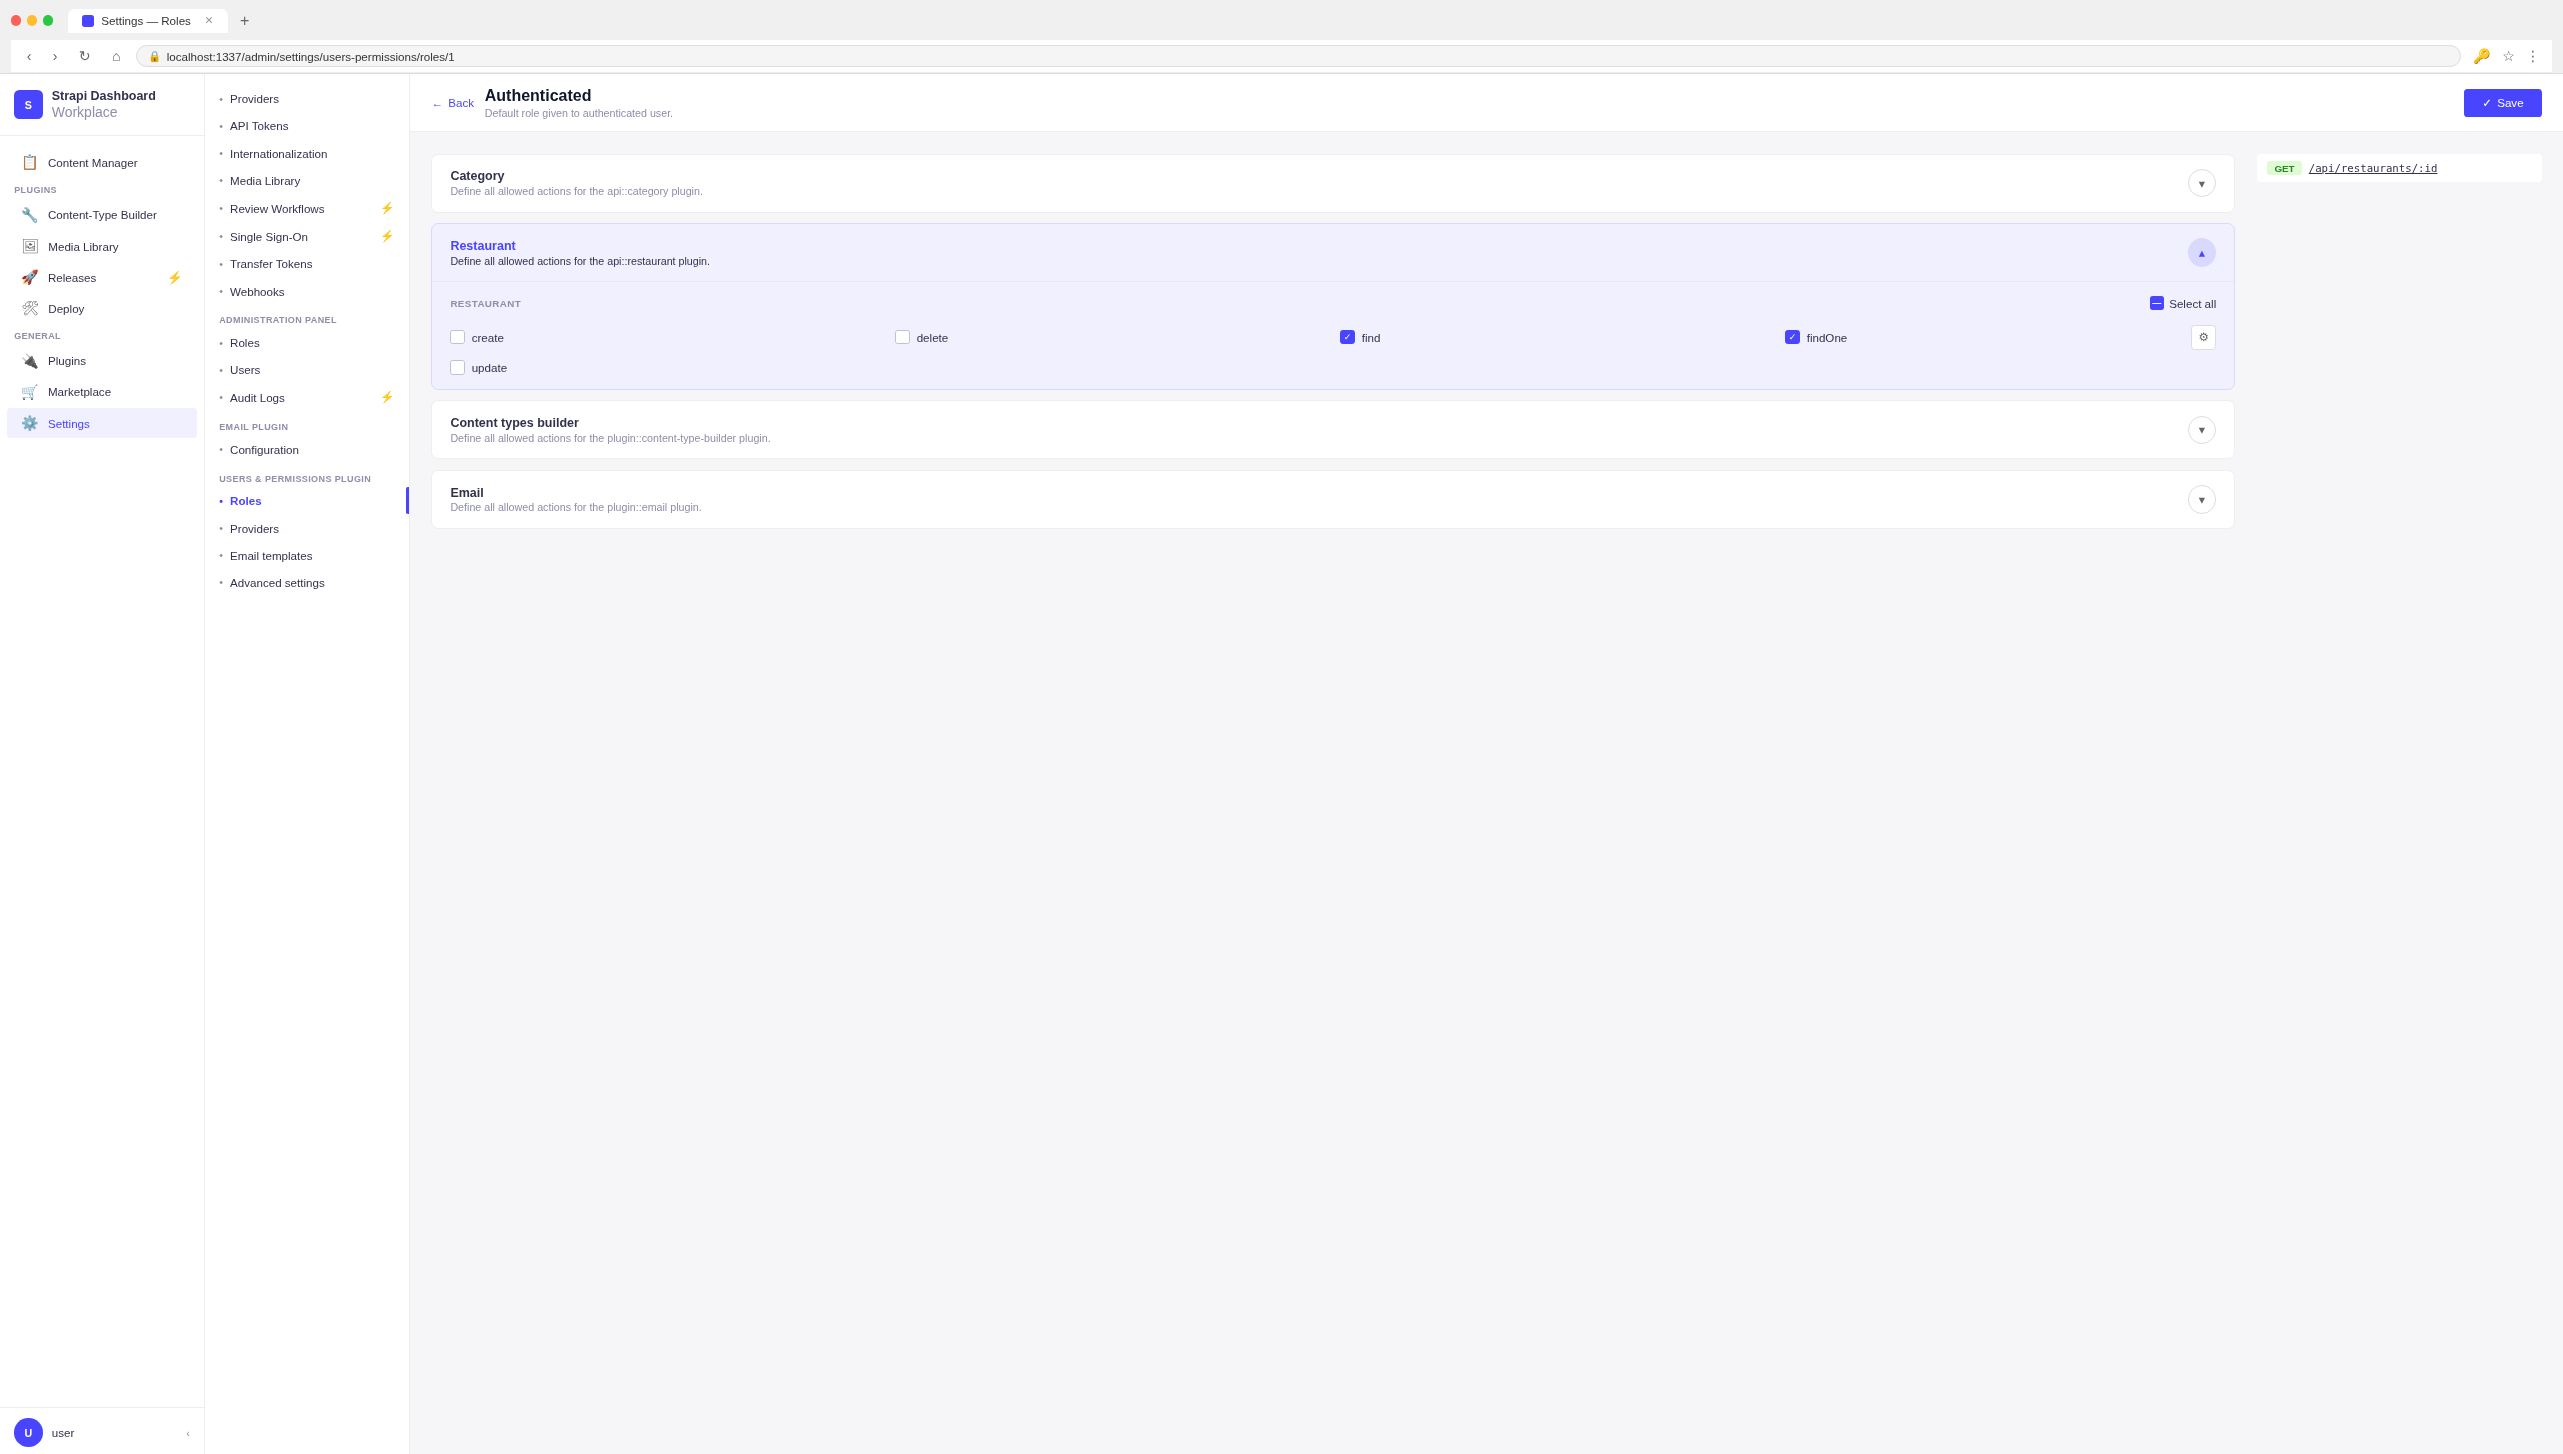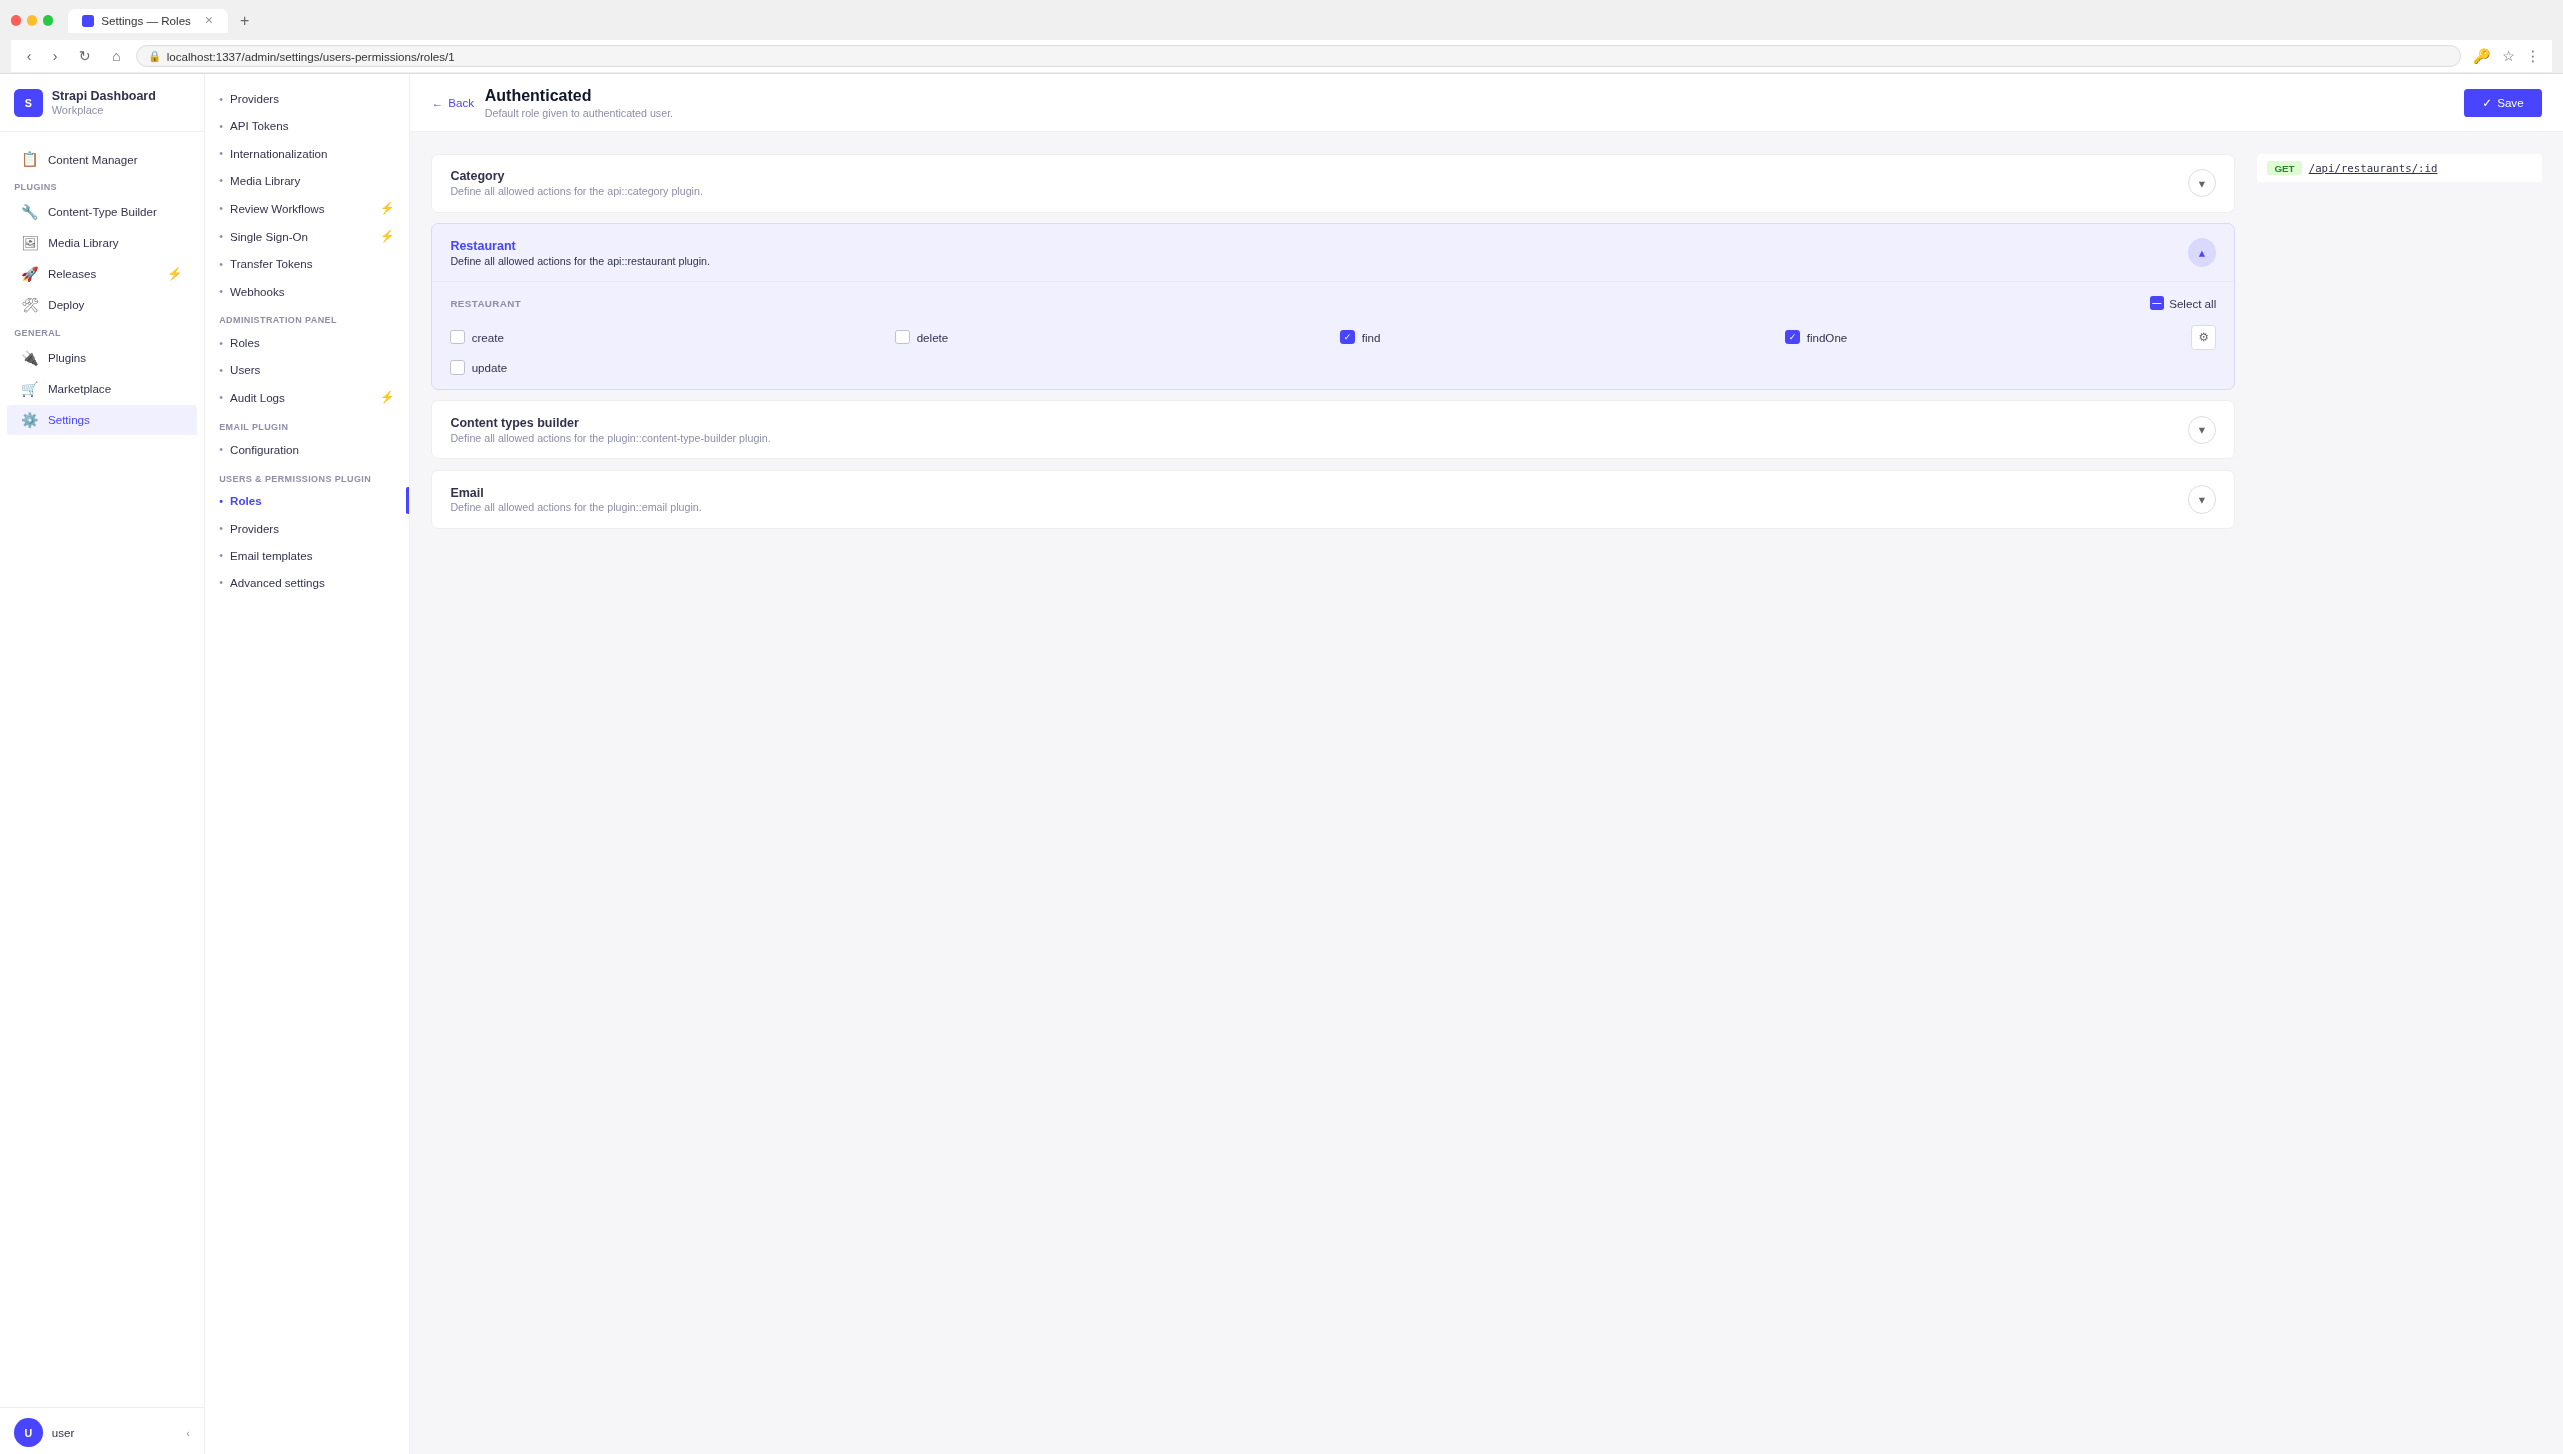--- a/index.html
+++ b/index.html
@@ -128,21 +128,21 @@
       border-radius: 5.3px;
       display: flex;
       align-items: center;
       justify-content: center;
       color: white;
       font-weight: bold;
       font-size: 10.7px;
     }
     .sidebar-brand { line-height: 1.2; }
     .sidebar-brand-name { font-weight: 600; font-size: 12.5px; color: #32324d; }
-    .sidebar-brand-sub { font-size: 11px; color: #8e8ea9; }
+    .sidebar-brand-sub { font-size: 14px; color: #8e8ea9; }
 
     .sidebar-nav { flex: 1; padding: 10.7px 0; overflow-y: auto; }
     .sidebar-item {
       display: flex;
       align-items: center;
       gap: 9px;
       padding: 7.1px 14.2px;
       cursor: pointer;
       color: #32324d;
       font-size: 11.6px;

